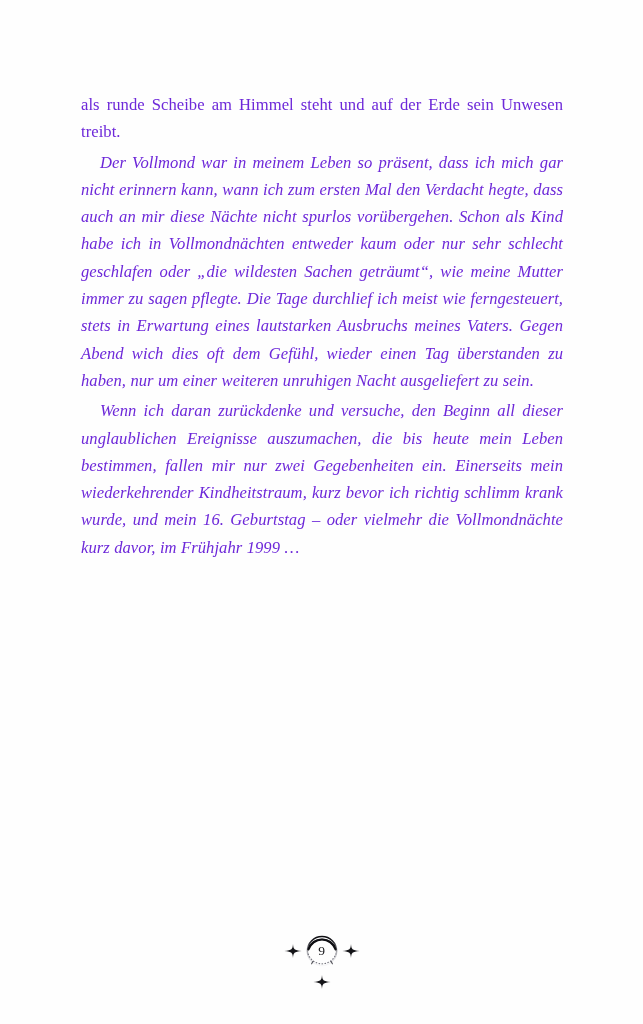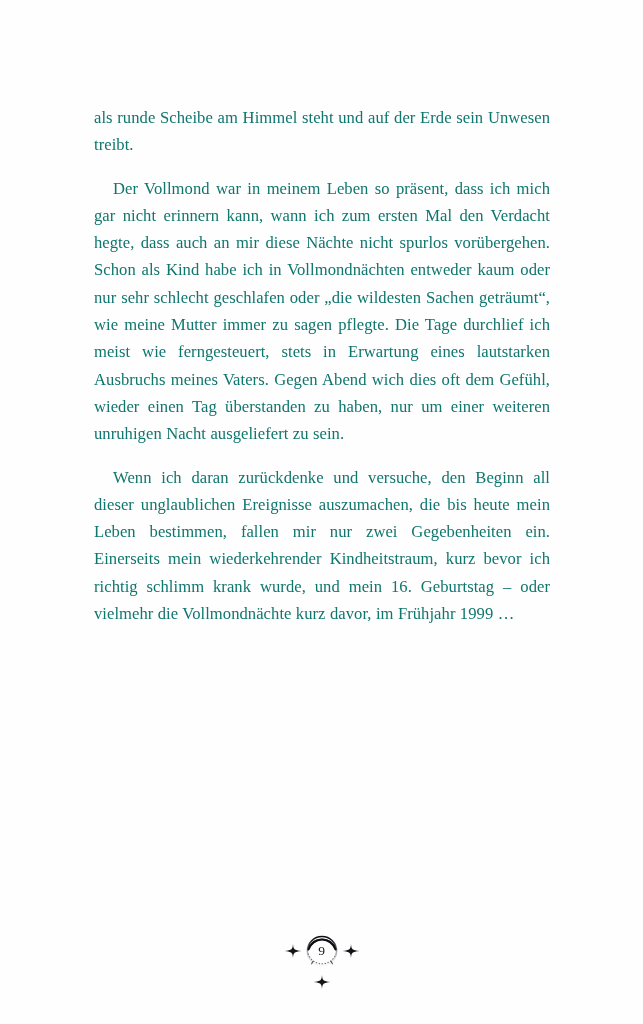--- a/index.html
+++ b/index.html
@@ -29,35 +29,36 @@
 
   
   #text-block {
     position: absolute;
     left: 78px;
     top: 88px;
     width: 488px;
   }
 
   .para {
-    margin: 16px;
+    margin: 3px;
     font-size: 16.6px;
     line-height: 27.3px;
     text-align: justify;
     text-justify: inter-word;
-    color: #0f766e;
+    color: #6d28d9;
     letter-spacing: 0.05px;
     word-spacing: 0.2px;
     hyphens: manual;
   }
   .para.indent {
     text-indent: 19px;
   }
   .para + .para {
     margin-top: 0;
+    font-style: italic;
   }
 
   
   #footer-ornament {
     position: absolute;
     left: 0;
     top: 912px;
     width: 643px;
     height: 90px;
   }

